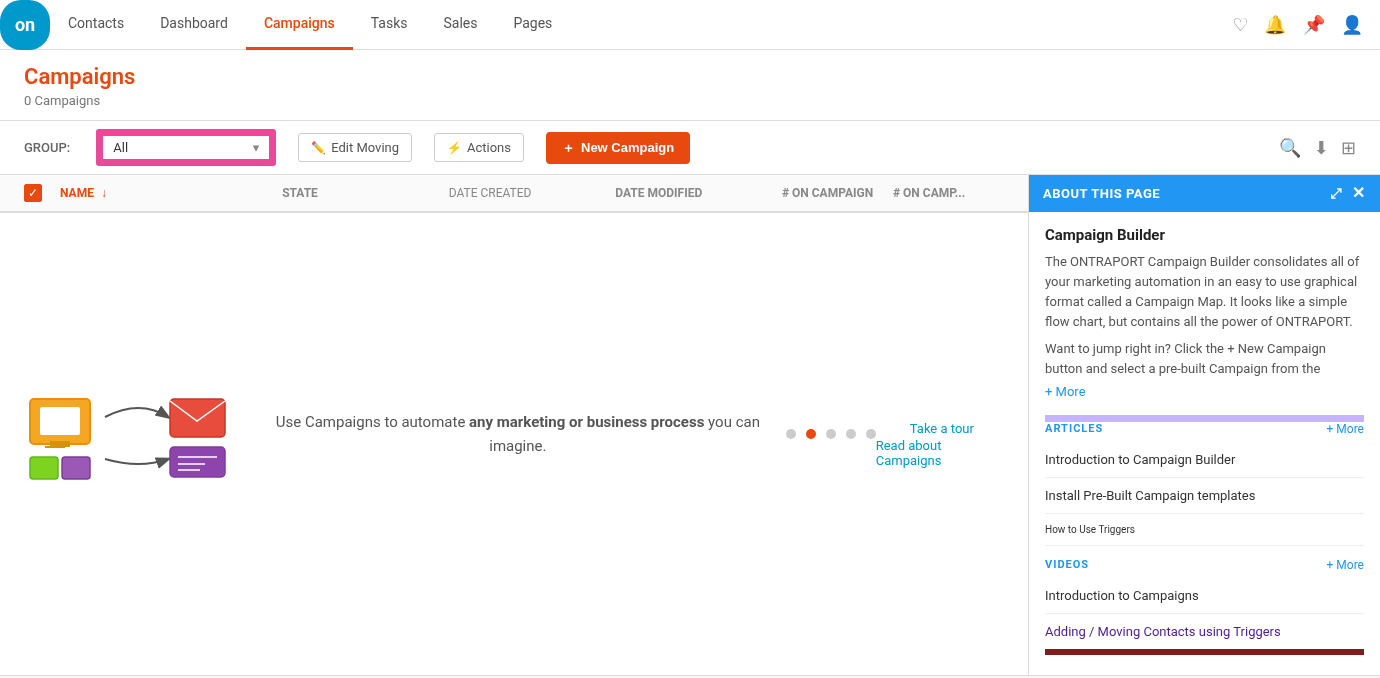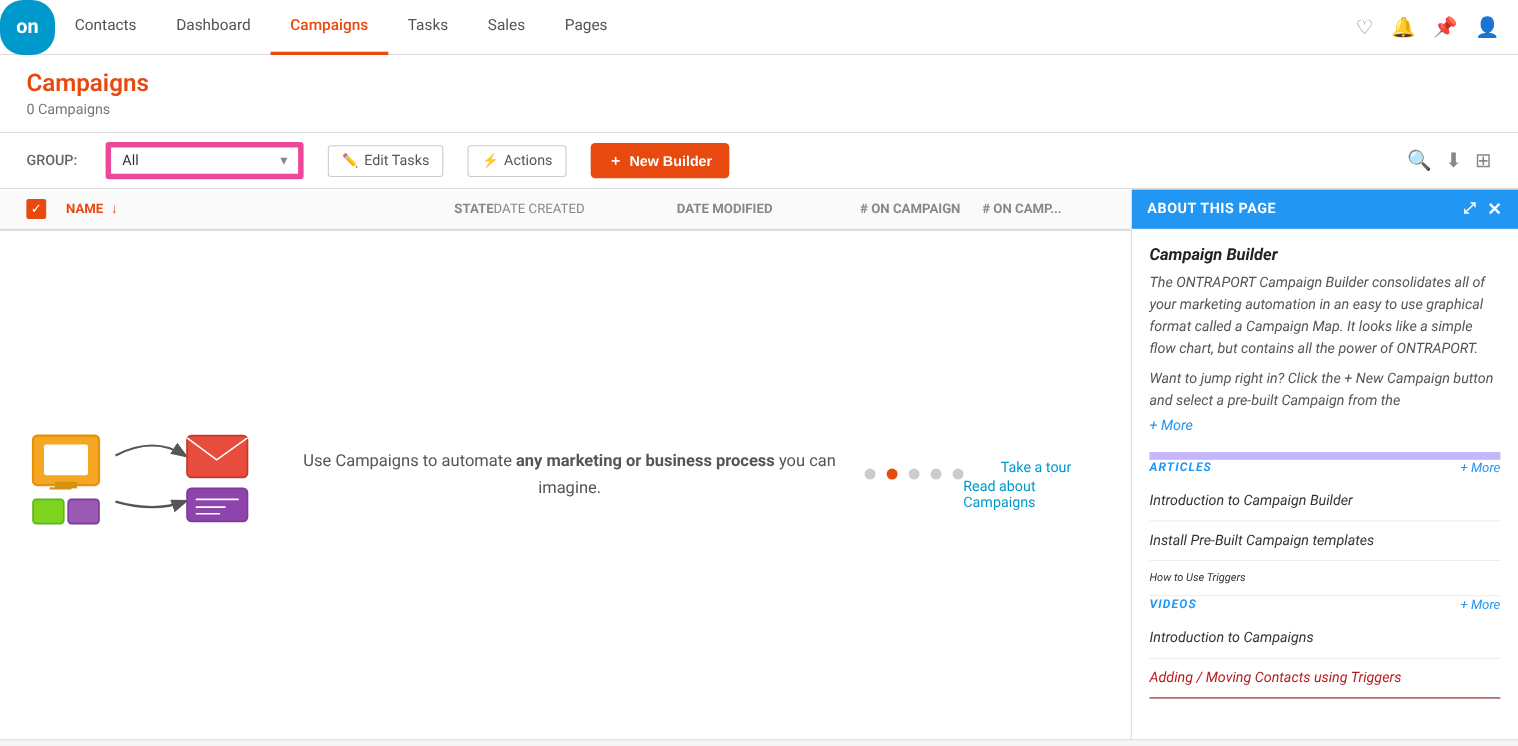--- a/index.html
+++ b/index.html
@@ -7,21 +7,21 @@
     .logo-box { width: 50px; height: 50px; background: #0099cc; display: flex; align-items: center; justify-content: center; flex-shrink: 0; border-radius: 21px; }
     .logo-text { color: #fff; font-weight: bold; font-size: 18px; }
     .nav-items { display: flex; flex: 1; }
     .nav-item { padding: 0 18px; height: 50px; display: flex; align-items: center; color: #555; font-size: 14px; cursor: pointer; border-bottom: 3px solid transparent; }
     .nav-item.active { color: #e8490f; border-bottom: 3px solid #e8490f; font-weight: 500; }
     .nav-right { display: flex; align-items: center; gap: 16px; padding-right: 16px; }
     .nav-icon { color: #888; cursor: pointer; font-size: 18px; }
     .page-title { color: #e8490f; font-size: 22px; font-weight: 600; margin-bottom: 4px; }
     .page-subtitle { color: #777; font-size: 13px; margin-bottom: 12px; }
     .toolbar-label { color: #666; font-size: 13px; font-weight: 500; margin-right: 4px; }
-    .group-select { display: flex; align-items: center; border: 5px solid #ec4899; border-radius: 3px; padding: 4px 10px; background: #fff; cursor: pointer; min-width: 180px; justify-content: space-between; }
+    .group-select { display: flex; align-items: center; border: 7px solid #ec4899; border-radius: 3px; padding: 4px 10px; background: #fff; cursor: pointer; min-width: 180px; justify-content: space-between; }
     .group-select span { color: #333; font-size: 13px; }
     .group-select .arrow { color: #888; }
     .toolbar-btn { display: flex; align-items: center; gap: 5px; padding: 6px 12px; border: 1px solid #ccc; border-radius: 3px; background: #fff; color: #555; font-size: 13px; cursor: pointer; }
     .toolbar-btn .icon { font-size: 12px; }
     .new-campaign-btn { display: flex; align-items: center; gap: 6px; padding: 7px 16px; border-radius: 4px; background: #e8490f; color: #fff; font-size: 13px; font-weight: 600; cursor: pointer; border: none; }
     .toolbar-right-icon { color: #888; cursor: pointer; font-size: 16px; }
     .check-box { width: 18px; height: 18px; background: #e8490f; border: 1px solid #e8490f; border-radius: 2px; display: flex; align-items: center; justify-content: center; cursor: pointer; }
     .check-box .check { color: #fff; font-size: 12px; }
     .article-item { padding: 10px 0; border-bottom: 1px solid #eee; font-size: 13px; color: #333; cursor: pointer; }
     .video-item { padding: 10px 0; border-bottom: 1px solid #eee; font-size: 13px; color: #333; cursor: pointer; }
@@ -70,29 +70,29 @@
 </div>
 
 <div style="display:flex; align-items:center; padding:8px 24px; background:#fff; border-bottom:1px solid #ddd; gap:22px;">
   <span class="toolbar-label">GROUP:</span>
   <div class="group-select">
     <span>All</span>
     <span class="arrow">▾</span>
   </div>
   <div class="toolbar-btn">
     <span class="icon">✏️</span>
-    <span>Edit Tasks</span>
+    <span>Edit Moving</span>
   </div>
   <div class="toolbar-btn">
     <span class="icon">⚡</span>
     <span>Actions</span>
   </div>
   <button class="new-campaign-btn">
     <span>＋</span>
-    <span>New Builder</span>
+    <span>New Campaign</span>
   </button>
   <div style="margin-left:auto; display:flex; gap:12px; align-items:center;">
     <span class="toolbar-right-icon" style="font-size:18px;">🔍</span>
     <span class="toolbar-right-icon" style="font-size:18px;">⬇</span>
     <span class="toolbar-right-icon" style="font-size:18px;">⊞</span>
   </div>
 </div>
 
 <div style="display:flex; height:calc(678px - 50px - 48px - 50px - 30px); overflow:hidden;">
 
@@ -101,21 +101,21 @@
     <div style="display:flex; align-items:center; background:#fafafa; border-bottom:2px solid #ddd; padding:0 24px; height:38px; flex-shrink:0;">
       <div style="width:36px;">
         <div class="check-box">
           <span class="check">✓</span>
         </div>
       </div>
       <div style="flex:2; color:#e8490f; font-size:12px; font-weight:700; text-transform:uppercase; cursor:pointer;">
         <span>NAME</span>
         <span style="margin-left:4px;">↓</span>
       </div>
-      <div style="flex:1.5; color:#888; font-size:12px; font-weight:700; text-transform:uppercase;text-align:right;">
+      <div style="flex:1.5; color:#888; font-size:12px; font-weight:700; text-transform:uppercase;">
         <span>STATE</span>
       </div>
       <div style="flex:1.5; color:#888; font-size:12px; font-weight:400; text-transform:uppercase;">
         <span>DATE CREATED</span>
       </div>
       <div style="flex:1.5; color:#888; font-size:12px; font-weight:700; text-transform:uppercase;">
         <span>DATE MODIFIED</span>
       </div>
       <div style="flex:1; color:#888; font-size:12px; font-weight:700; text-transform:uppercase;">
         <span># ON CAMPAIGN</span>
@@ -181,44 +181,44 @@
   </div>
 
   <div style="width:352px; background:#fff; border-left:1px solid #ddd; display:flex; flex-direction:column; overflow:hidden;">
     <div style="background:#2196F3; color:#fff; padding:10px 14px; display:flex; align-items:center; justify-content:space-between; font-size:13px; font-weight:700; letter-spacing:0.5px; flex-shrink:0;">
       <span>ABOUT THIS PAGE</span>
       <div style="display:flex; gap:10px;">
         <span style="color:#fff; cursor:pointer; font-size:14px;">⤢</span>
         <span style="color:#fff; cursor:pointer; font-size:16px; line-height:1;">✕</span>
       </div>
     </div>
-    <div style="flex:1; overflow-y:auto; padding:14px 16px;font-style:italic;">
+    <div style="flex:1; overflow-y:auto; padding:14px 16px;">
       <div style="font-size:15px; font-weight:700; color:#222; margin-bottom:8px;">Campaign Builder</div>
       <div style="font-size:13px; color:#555; line-height:1.55; margin-bottom:6px;">The ONTRAPORT Campaign Builder consolidates all of your marketing automation in an easy to use graphical format called a Campaign Map. It looks like a simple flow chart, but contains all the power of ONTRAPORT.</div>
       <div style="font-size:13px; color:#555; line-height:1.55; margin-bottom:4px;">Want to jump right in? Click the + New Campaign button and select a pre-built Campaign from the</div>
       <a style="color:#2196F3; font-size:13px; cursor:pointer;">+ More</a>
 
       
       <div style="display:flex; align-items:center; justify-content:space-between; margin-top:16px; margin-bottom:6px; border-top:7px solid #c4b5fd; padding-top:0;">
         <span style="font-size:11px; font-weight:700; color:#2196F3; letter-spacing:1px;">ARTICLES</span>
         <a style="color:#2196F3; font-size:12px; cursor:pointer;">+ More</a>
       </div>
 
       <div class="article-item" style="padding:10px 0; border-bottom:1px solid #eee; font-size:13px; color:#333; cursor:pointer;">Introduction to Campaign Builder</div>
       <div class="article-item" style="padding:10px 0; border-bottom:1px solid #eee; font-size:13px; color:#333; cursor:pointer;">Install Pre-Built Campaign templates</div>
       <div class="article-item" style="padding:10px 0; border-bottom:1px solid #eee; font-size:10px; color:#333; cursor:pointer;">How to Use Triggers</div>
 
       
-      <div style="display:flex; align-items:center; justify-content:space-between; margin-top:1px; margin-bottom:6px;">
+      <div style="display:flex; align-items:center; justify-content:space-between; margin-top:12px; margin-bottom:6px;">
         <span style="font-size:11px; font-weight:700; color:#2196F3; letter-spacing:1px;">VIDEOS</span>
         <a style="color:#2196F3; font-size:12px; cursor:pointer;">+ More</a>
       </div>
 
       <div class="video-item" style="padding:10px 0; border-bottom:1px solid #eee; font-size:13px; color:#333; cursor:pointer;">Introduction to Campaigns</div>
-      <div class="video-item" style="padding:10px 0; border-bottom:1px solid #7f1d1d; font-size:13px; color:#b91c1c; cursor:pointer;">Adding / Moving Contacts using Triggers</div>
+      <div class="video-item" style="padding:10px 0; border-bottom:6px solid #7f1d1d; font-size:13px; color:#4c1d95; cursor:pointer;">Adding / Moving Contacts using Triggers</div>
     </div>
   </div>
 </div>
 
 <div style="height:30px; background:#f5f5f5; border-top:1px solid #ddd; display:flex; align-items:center; padding:0 24px; font-size:12px; color:#666;">
   
   
 </div>
 
 </body></html>

